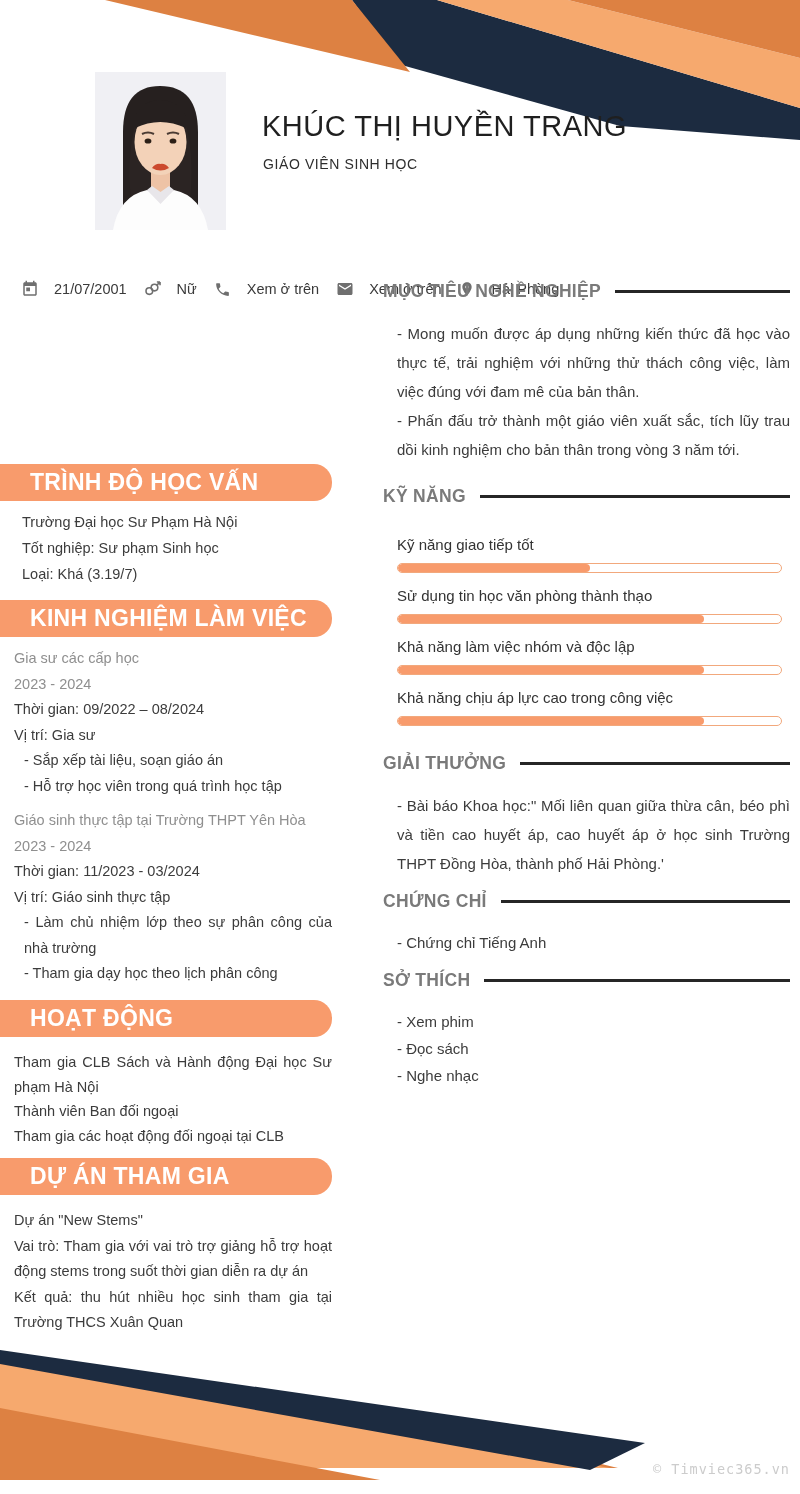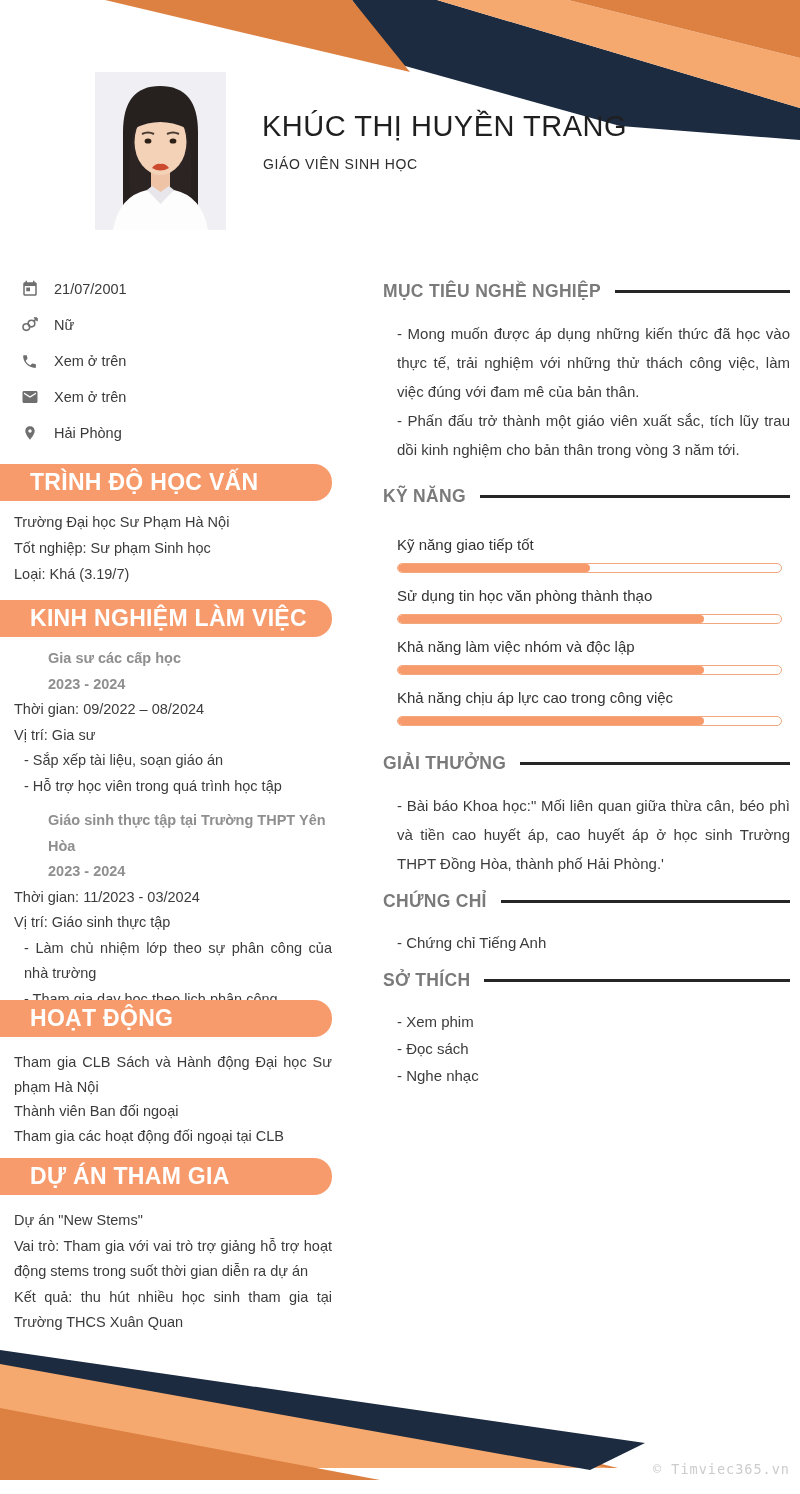--- a/index.html
+++ b/index.html
@@ -8,32 +8,32 @@
   .page { position:relative; width:800px; height:1494px; background:#ffffff; overflow:hidden; }
   .deco { position:absolute; left:0; display:block; }
   .deco-header { top:0; }
   .deco-footer { top:1344px; }
 
   .photo { position:absolute; left:95px; top:72px; width:131px; height:158px; overflow:hidden; }
 
   .name { position:absolute; left:262px; top:110px; font-size:29px; font-weight:400; color:#1f1f1f; letter-spacing:0.5px; white-space:nowrap; }
   .role { position:absolute; left:263px; top:156px; font-size:14px; font-weight:400; color:#2e2e2e; letter-spacing:0.6px; white-space:nowrap; }
 
-  .contact { position:absolute; left:20px; top:279px; display:flex; flex-direction:column; gap:16px; }
+  .contact { position:absolute; left:20px; top:279px; display:flex; flex-direction:row; gap:16px; }
   .contact-row { display:flex; align-items:center; height:20px; }
   .contact-row .cicon { width:19px; height:19px; flex:0 0 19px; display:flex; align-items:center; justify-content:center; }
   .contact-row .ctext { margin-left:15px; font-size:14.5px; color:#3a3a3a; }
 
   .lbar { position:absolute; left:0; width:332px; height:37px; background:#F89B6C; border-radius:0 18px 18px 0; color:#ffffff; font-size:23px; font-weight:bold; line-height:37px; padding-left:30px; letter-spacing:0.3px; white-space:nowrap; }
 
   .lblock { position:absolute; left:14px; width:318px; color:#3c3c3c; font-size:14.5px; }
-  .lline { line-height:26px; white-space:nowrap; }
+  .lline { line-height:26px; white-space:nowrap;margin-left:8px; }
   .job-line { line-height:25.5px; }
   .job-wrap { line-height:25.5px; text-align:justify; }
-  .job-title { line-height:25.5px; font-weight:bold; color:#8f8f8f;margin-left:34px; }
+  .job-title { line-height:25.5px; font-weight:normal; color:#8f8f8f; }
   .act-wrap { line-height:24.5px; text-align:justify; }
   .act-line { line-height:24.5px; }
   .prj-wrap { line-height:25.5px; text-align:justify; }
 
   .rsection { position:absolute; left:383px; width:407px; }
   .rheading { display:flex; align-items:center; }
   .rheading .rtitle { font-size:17.5px; font-weight:bold; color:#7a7a7a; letter-spacing:0.3px; white-space:nowrap; }
   .rheading .rrule { flex:1; height:3px; background:#262626; margin-left:14px; }
   .rbody { margin-top:17px; padding-left:14px; color:#3c3c3c; font-size:15px; }
   .rpara { line-height:29px; text-align:justify; }

